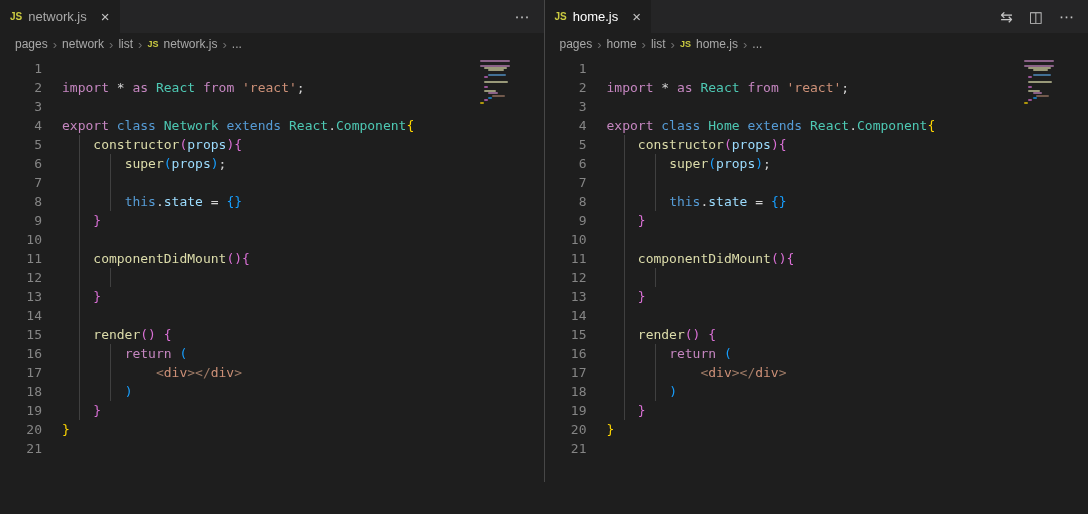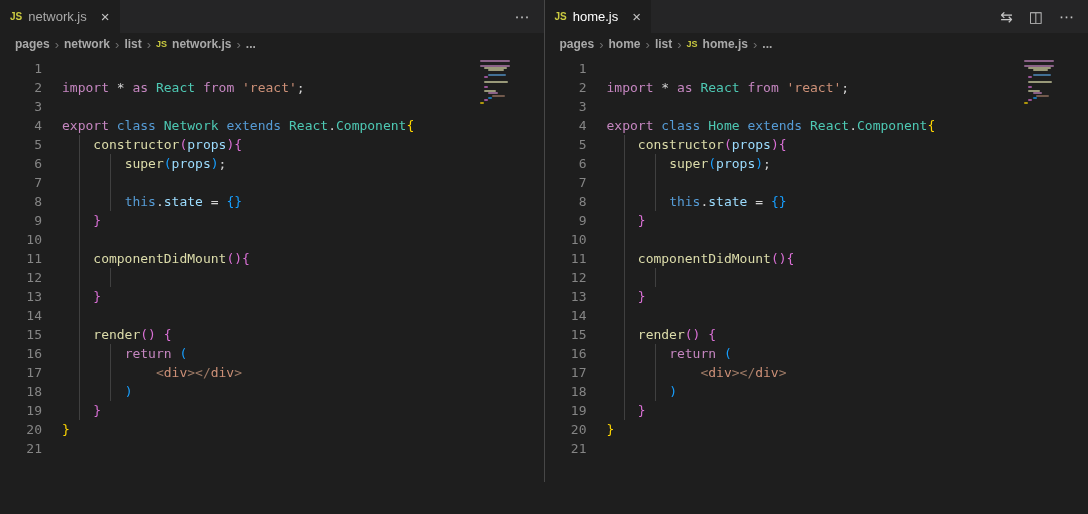--- a/index.html
+++ b/index.html
@@ -34,21 +34,21 @@
   .tab-actions { display:flex; align-items:center; gap:16px; padding:0 14px; }
   .action-icon { color:#c5c5c5; font-size:15px; line-height:1; cursor:pointer; }
 
   
   .breadcrumbs {
     height:22px; flex:none; display:flex; align-items:center;
     padding-left:15px; font-size:12px; color:#a9a9a9; gap:5px;
     background:#1e1e1e; white-space:nowrap; overflow:hidden;
   }
   .crumb-sep { color:#6e6e6e; font-size:13px; }
-  .crumb { cursor:pointer;font-weight:bold; }
+  .crumb { cursor:pointer; }
 
   
   .editor {
     position:relative; flex:1; overflow:hidden;
     padding-top:4px;
     font-family:"DejaVu Sans Mono","Liberation Mono",monospace;
     font-size:13px;
   }
   .code-line { display:flex; height:19px; line-height:19px; white-space:pre; }
   .ln { flex:none; width:42px; text-align:right; color:#858585; }

